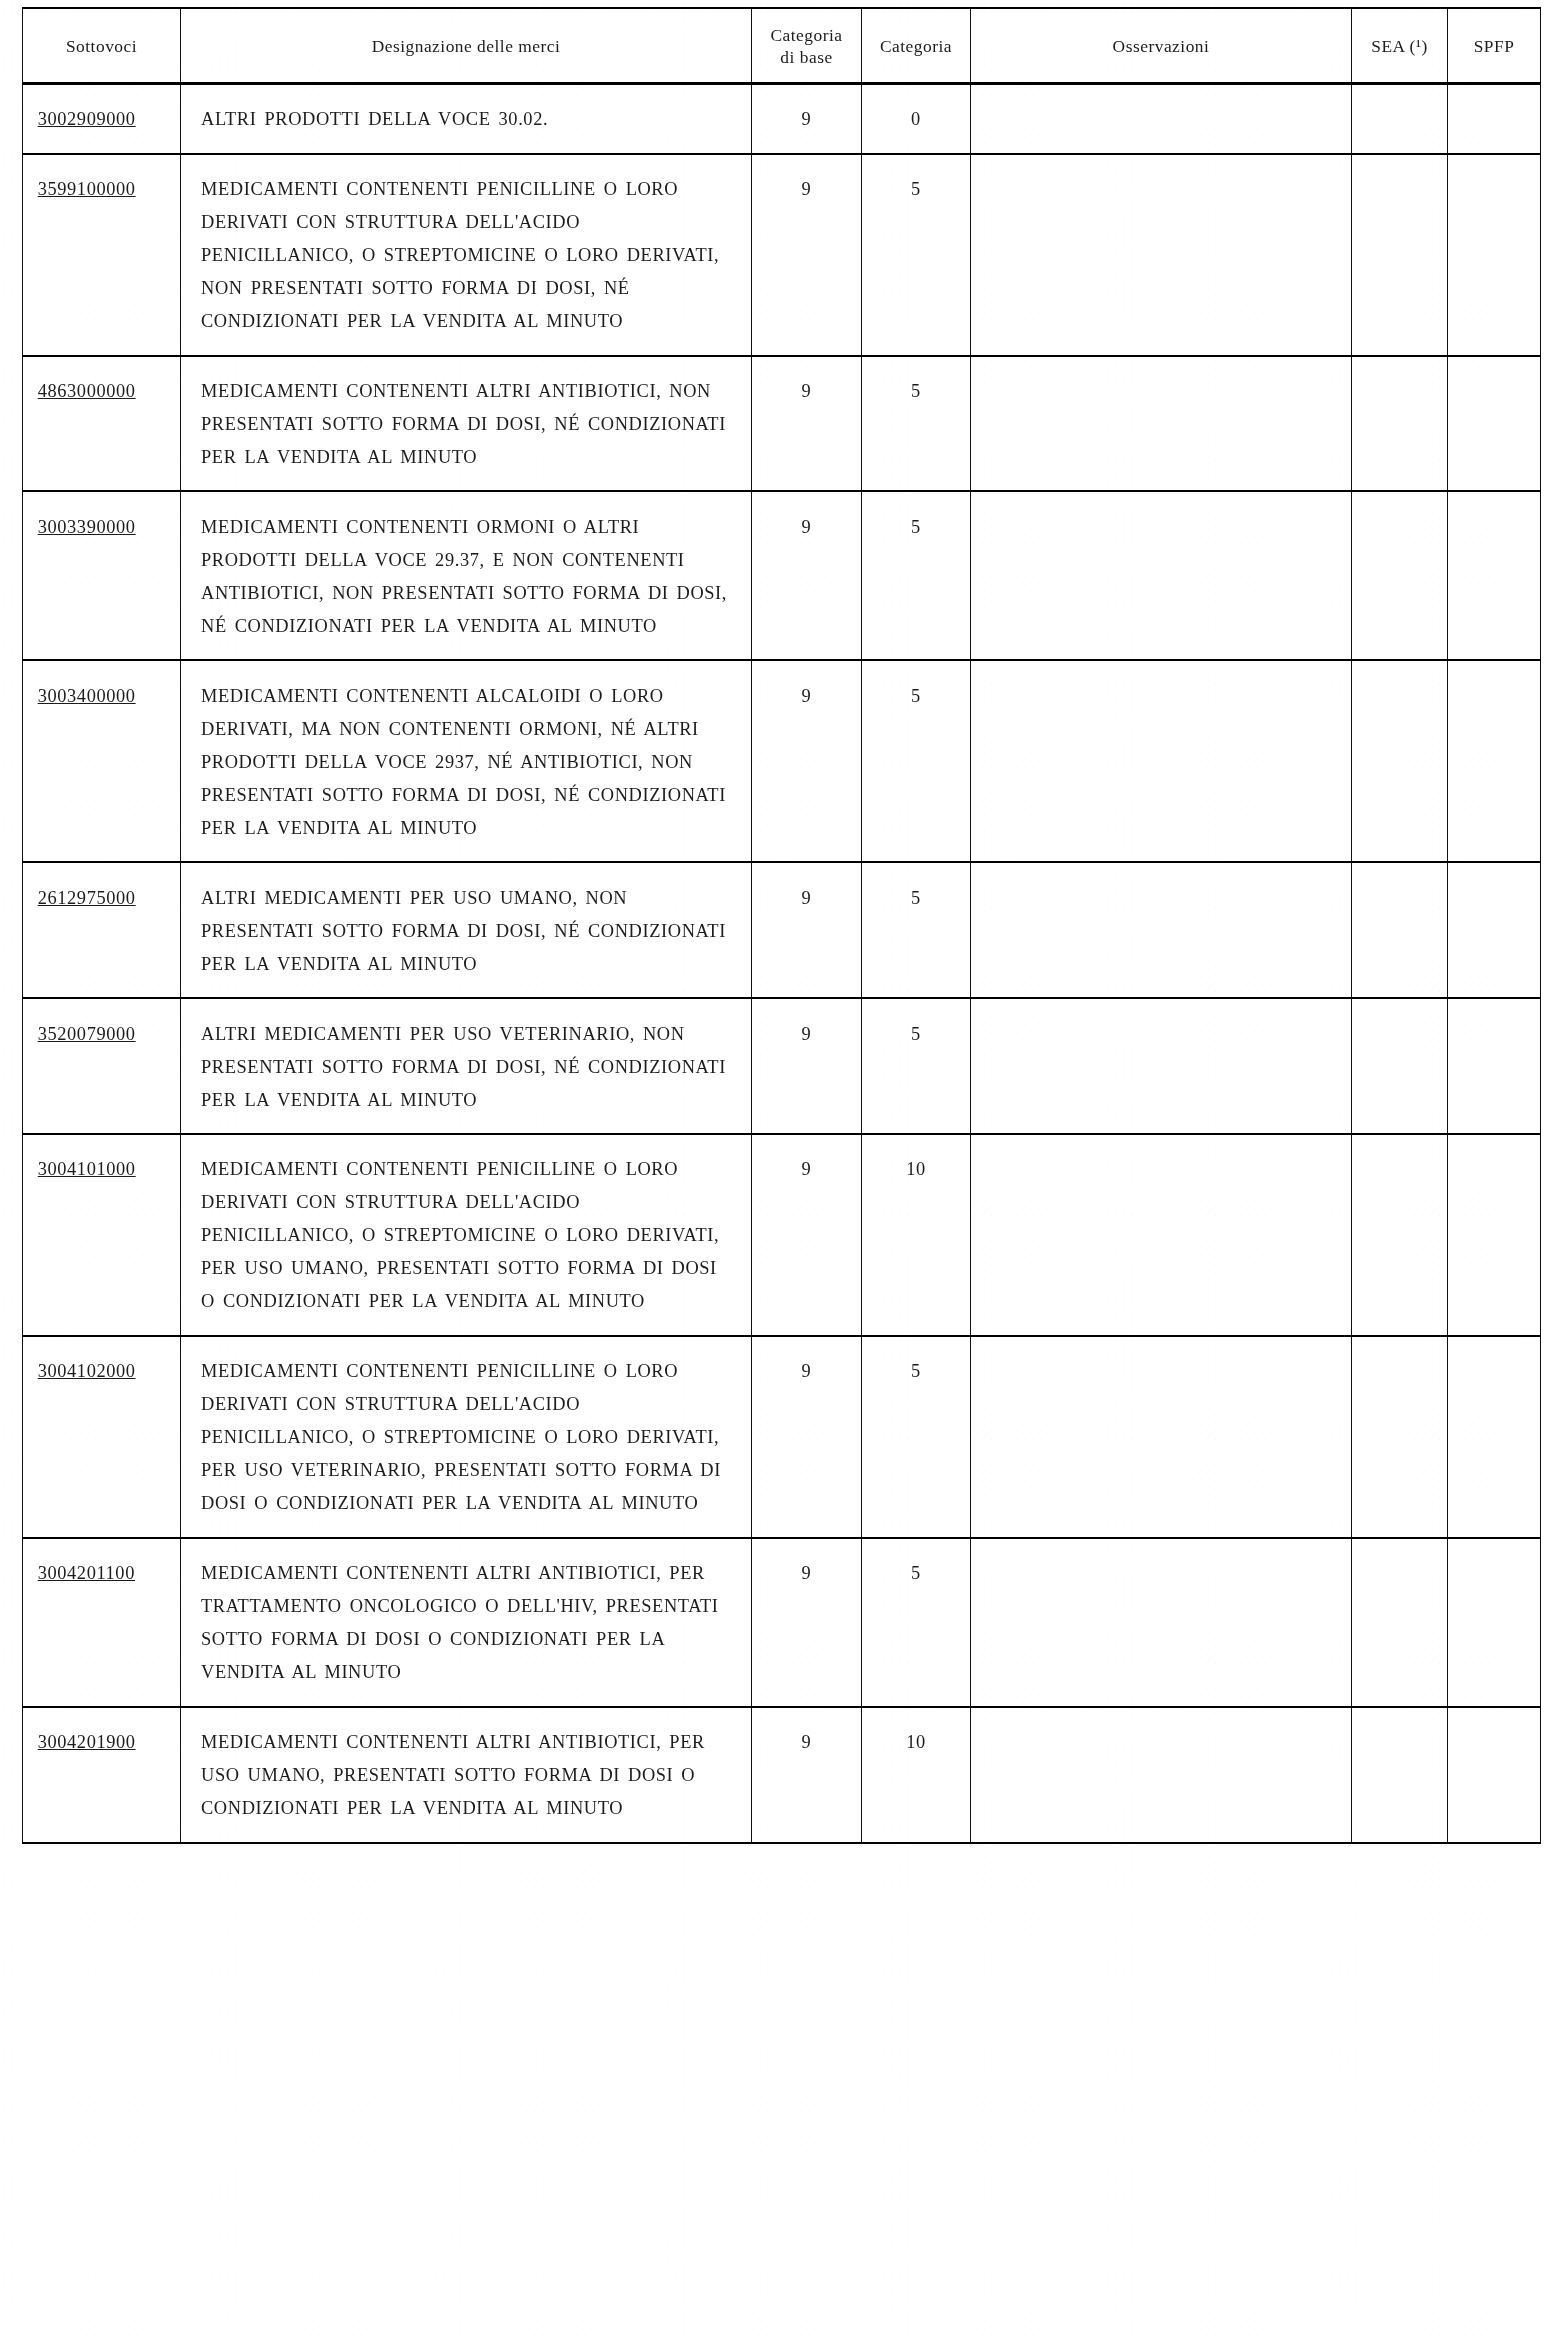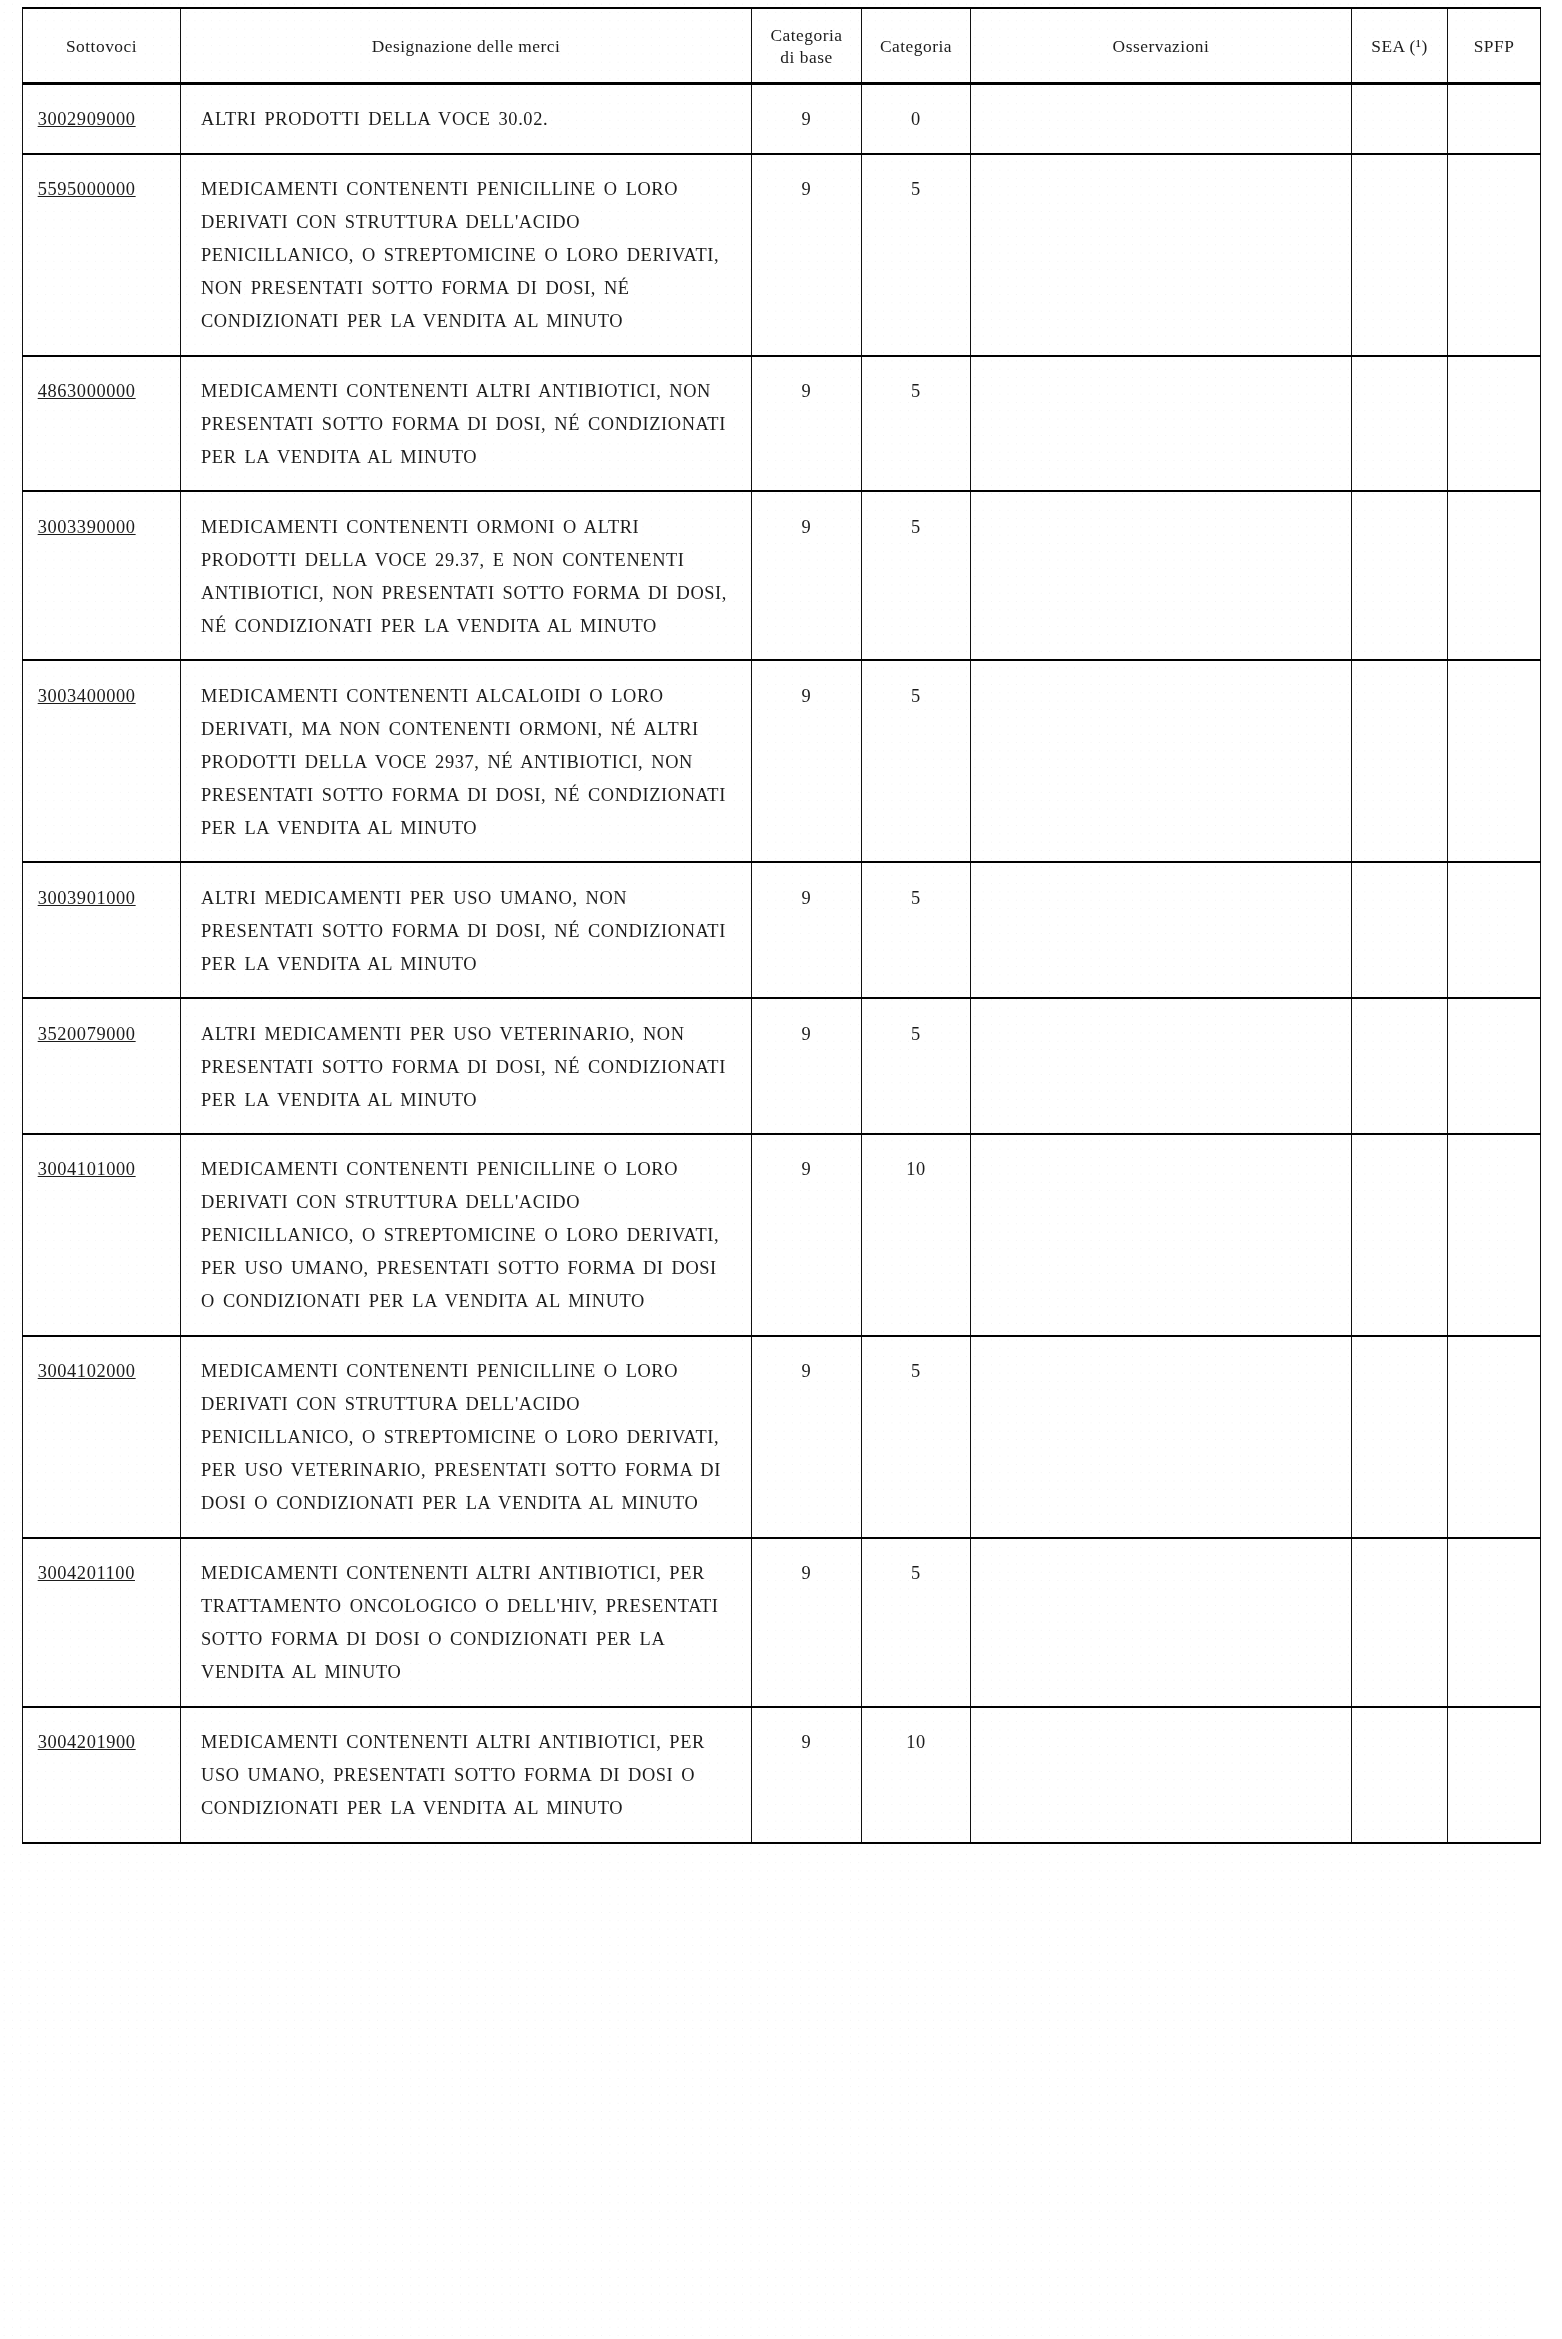--- a/index.html
+++ b/index.html
@@ -93,21 +93,21 @@
         <tr>
     <td class="cell-code">3002909000</td>
     <td class="cell-desc">ALTRI PRODOTTI DELLA VOCE 30.02.</td>
     <td class="cell-num">9</td>
     <td class="cell-num">0</td>
     <td class="cell-empty"></td>
     <td class="cell-empty"></td>
     <td class="cell-empty"></td>
   </tr>
         <tr>
-    <td class="cell-code">5595000000</td>
+    <td class="cell-code">3599100000</td>
     <td class="cell-desc">MEDICAMENTI CONTENENTI PENICILLINE O LORO DERIVATI CON STRUTTURA DELL'ACIDO PENICILLANICO, O STREPTOMICINE O LORO DERIVATI, NON PRESENTATI SOTTO FORMA DI DOSI, NÉ CONDIZIONATI PER LA VENDITA AL MINUTO</td>
     <td class="cell-num">9</td>
     <td class="cell-num">5</td>
     <td class="cell-empty"></td>
     <td class="cell-empty"></td>
     <td class="cell-empty"></td>
   </tr>
         <tr>
     <td class="cell-code">4863000000</td>
     <td class="cell-desc">MEDICAMENTI CONTENENTI ALTRI ANTIBIOTICI, NON PRESENTATI SOTTO FORMA DI DOSI, NÉ CONDIZIONATI PER LA VENDITA AL MINUTO</td>
@@ -129,21 +129,21 @@
         <tr>
     <td class="cell-code">3003400000</td>
     <td class="cell-desc">MEDICAMENTI CONTENENTI ALCALOIDI O LORO DERIVATI, MA NON CONTENENTI ORMONI, NÉ ALTRI PRODOTTI DELLA VOCE 2937, NÉ ANTIBIOTICI, NON PRESENTATI SOTTO FORMA DI DOSI, NÉ CONDIZIONATI PER LA VENDITA AL MINUTO</td>
     <td class="cell-num">9</td>
     <td class="cell-num">5</td>
     <td class="cell-empty"></td>
     <td class="cell-empty"></td>
     <td class="cell-empty"></td>
   </tr>
         <tr>
-    <td class="cell-code">3003901000</td>
+    <td class="cell-code">2612975000</td>
     <td class="cell-desc">ALTRI MEDICAMENTI PER USO UMANO, NON PRESENTATI SOTTO FORMA DI DOSI, NÉ CONDIZIONATI PER LA VENDITA AL MINUTO</td>
     <td class="cell-num">9</td>
     <td class="cell-num">5</td>
     <td class="cell-empty"></td>
     <td class="cell-empty"></td>
     <td class="cell-empty"></td>
   </tr>
         <tr>
     <td class="cell-code">3520079000</td>
     <td class="cell-desc">ALTRI MEDICAMENTI PER USO VETERINARIO, NON PRESENTATI SOTTO FORMA DI DOSI, NÉ CONDIZIONATI PER LA VENDITA AL MINUTO</td>

